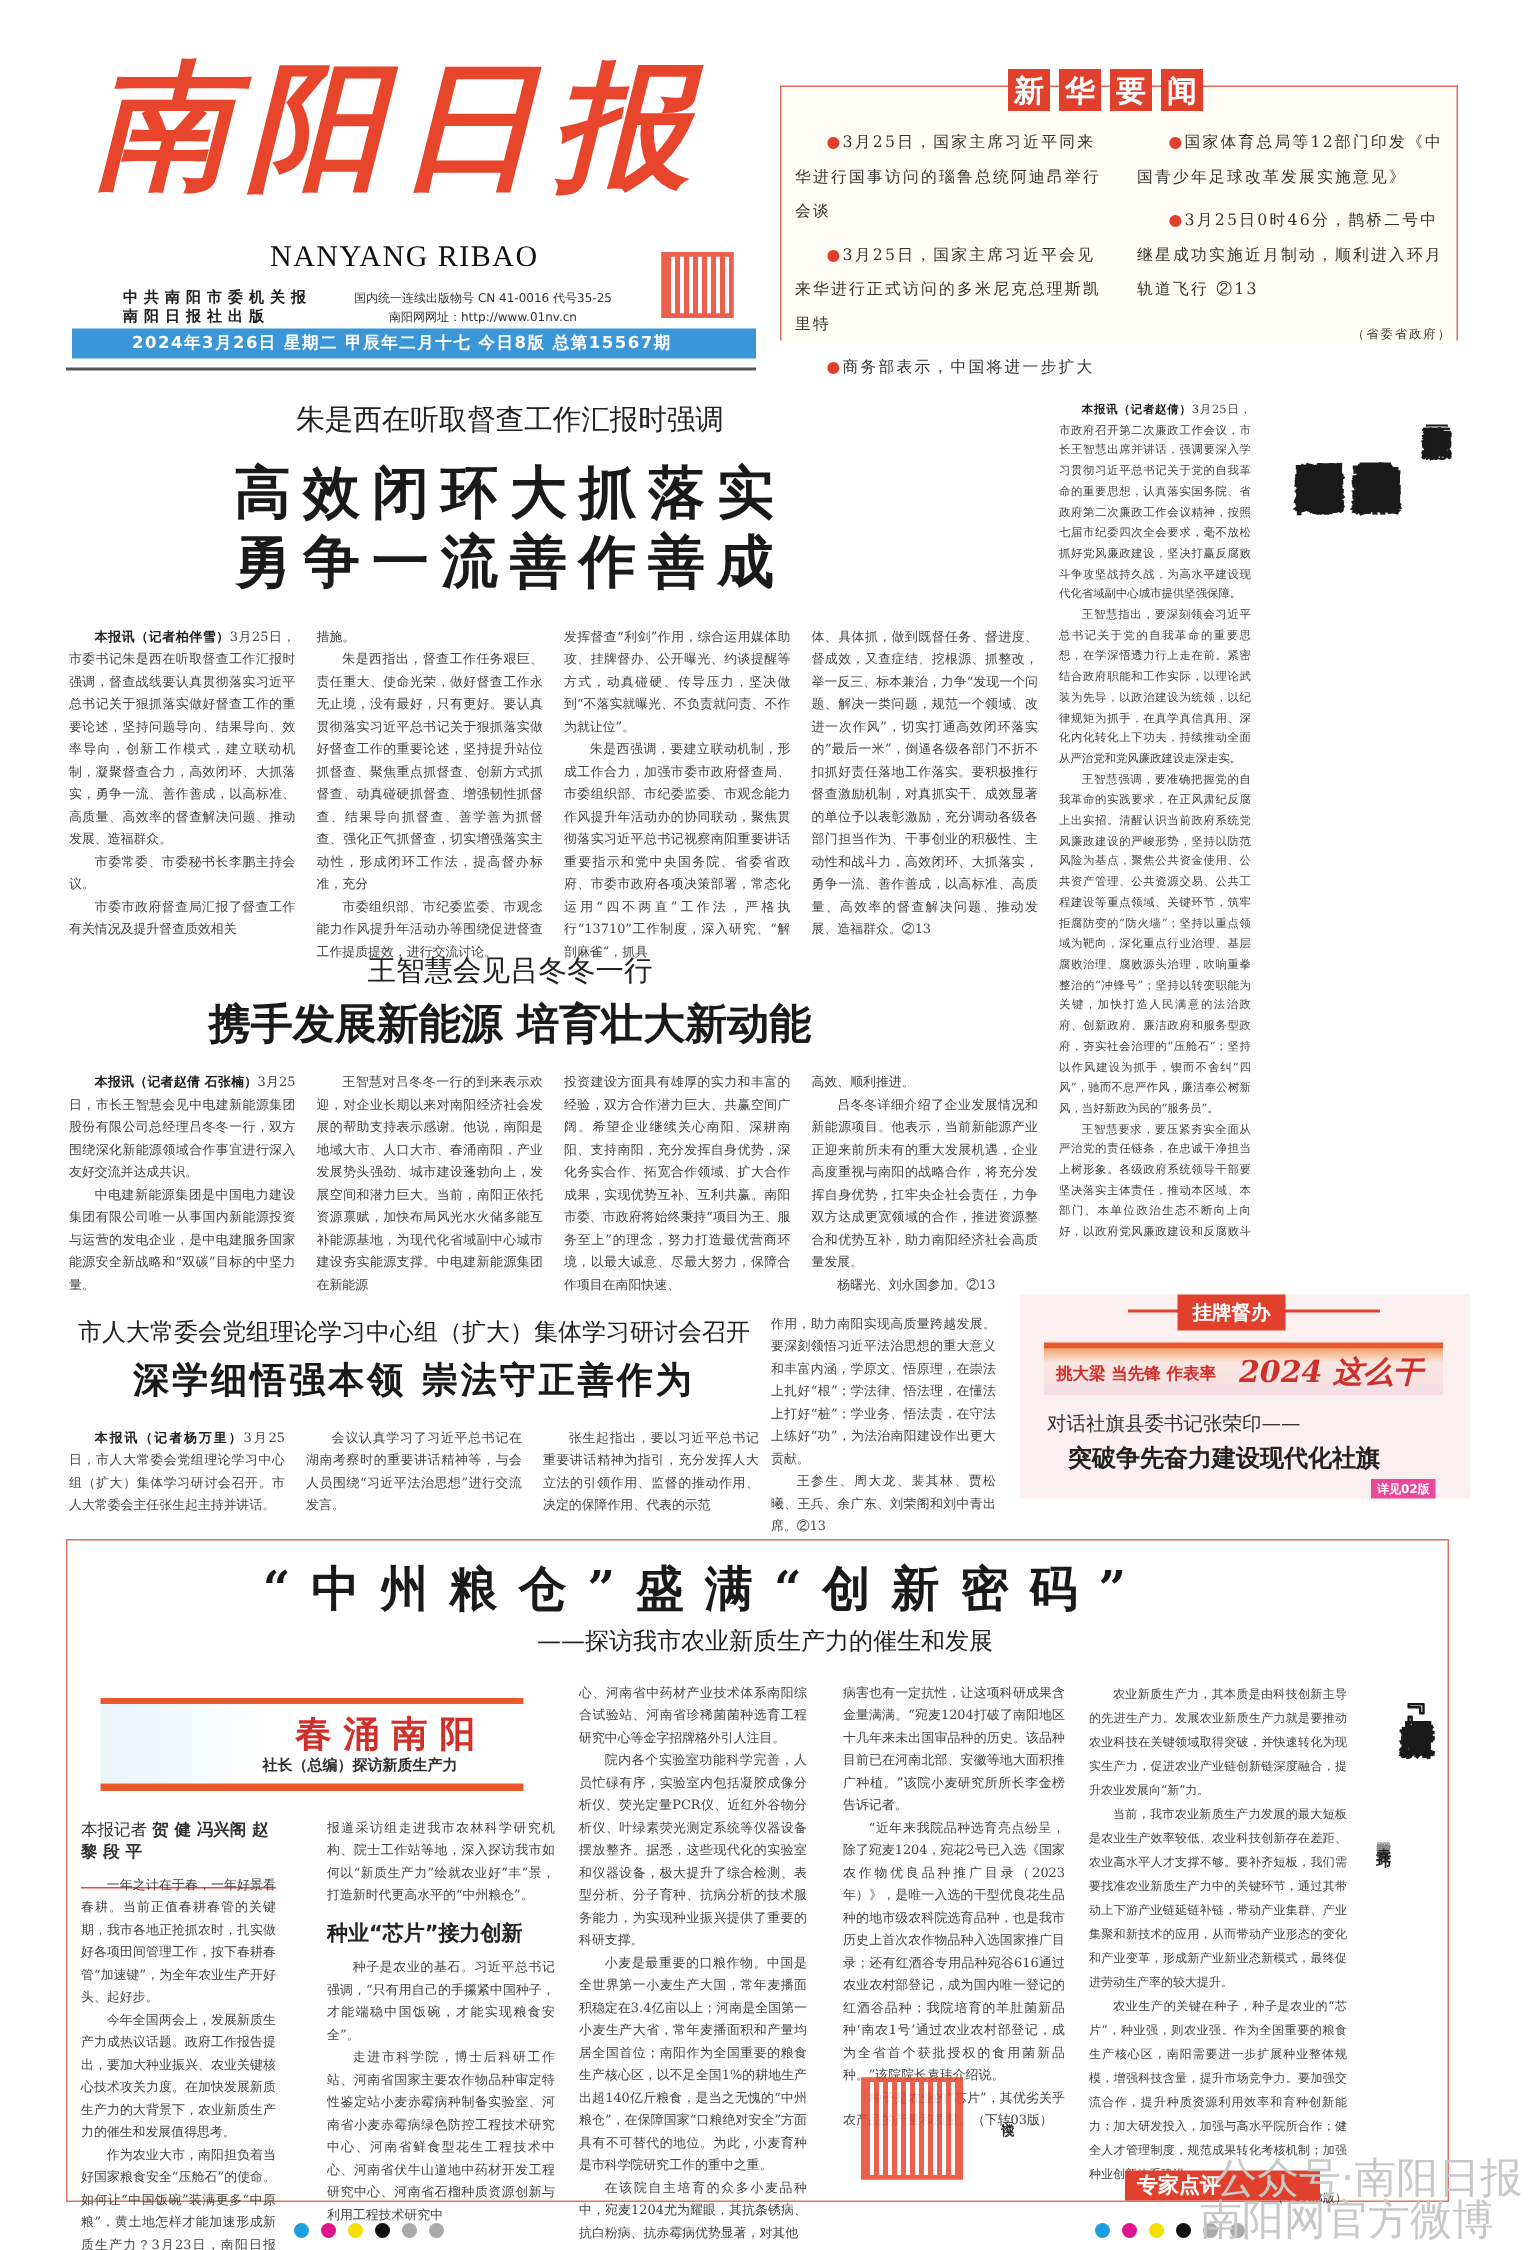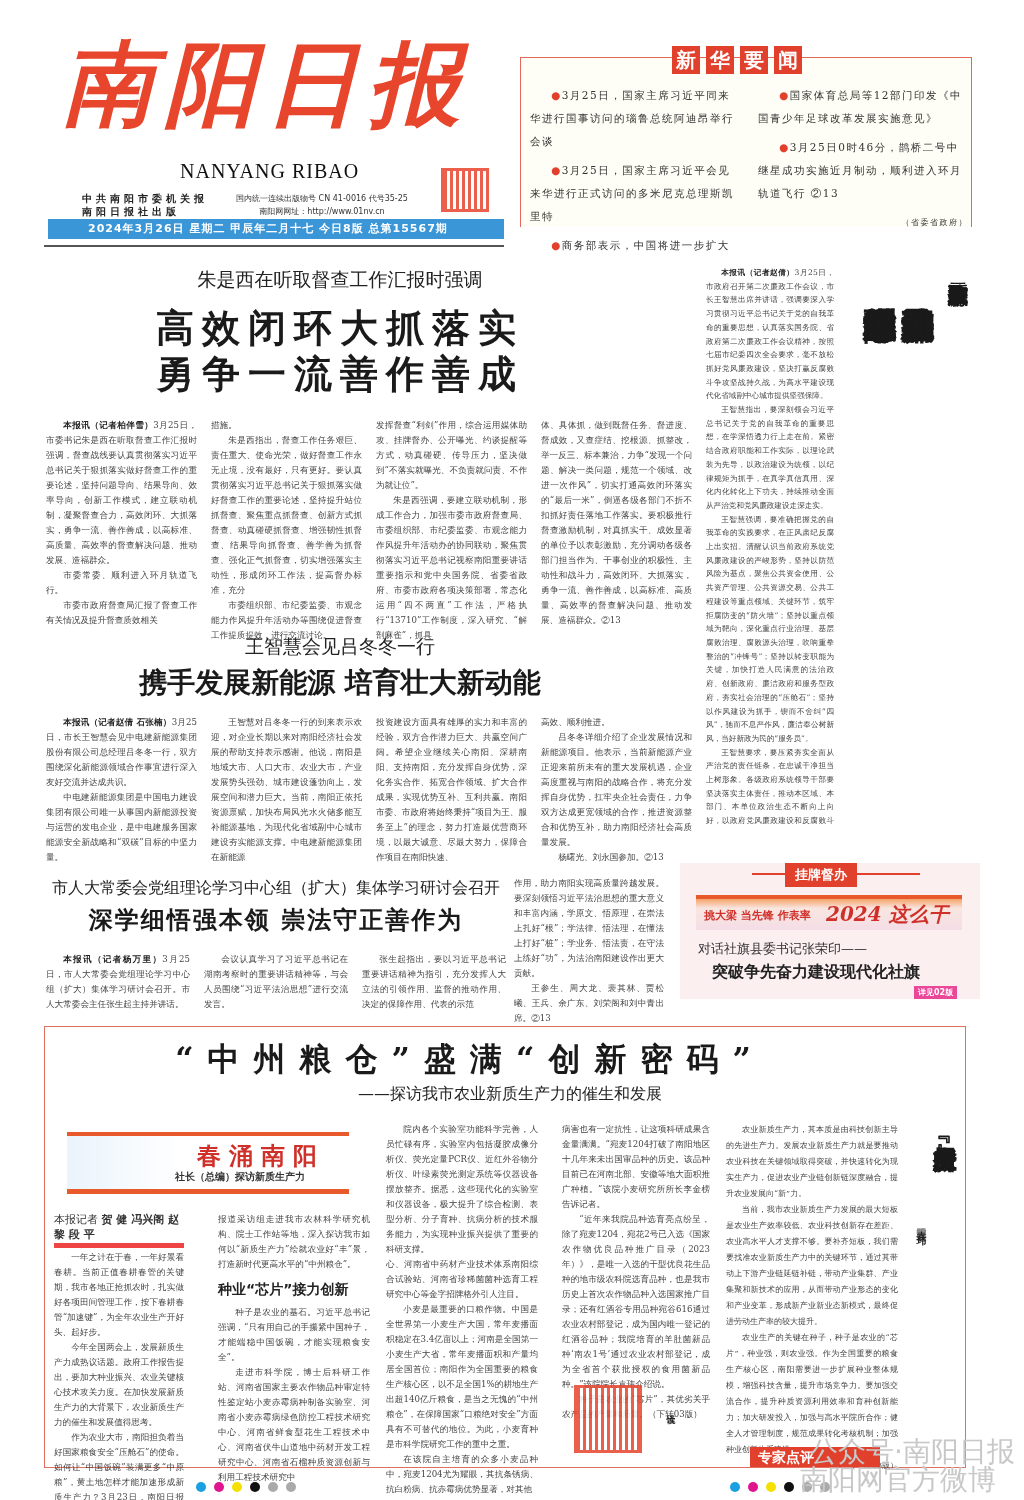--- a/index.html
+++ b/index.html
@@ -76,21 +76,21 @@
 </div>
 
 <h2 class="abs kicker" style="left:60px;top:267px;width:560px;font-size:19px">朱是西在听取督查工作汇报时强调</h2>
 <h1 class="abs head" style="left:60px;top:305px;width:560px;font-size:38px;letter-spacing:8px;line-height:46px">
   <div>高效闭环大抓落实</div>
   <div>勇争一流善作善成</div>
 </h1>
 <div class="abs cols" style="left:46px;top:418px;width:646px">
   <div class="col">
       <p><b>本报讯（记者柏伴雪）</b><span>3月25日，市委书记朱是西在听取督查工作汇报时强调，督查战线要认真贯彻落实习近平总书记关于狠抓落实做好督查工作的重要论述，坚持问题导向、结果导向、效率导向，创新工作模式，建立联动机制，凝聚督查合力，高效闭环、大抓落实，勇争一流、善作善成，以高标准、高质量、高效率的督查解决问题、推动发展、造福群众。</span></p>
-      <p>市委常委、顺利进入环月轨道飞行。</p>
+      <p>市委常委、市委秘书长李鹏主持会议。</p>
       <p>市委市政府督查局汇报了督查工作有关情况及提升督查质效相关</p>
     </div>
   <div class="col">
       <p style="text-indent:0">措施。</p>
       <p>朱是西指出，督查工作任务艰巨、责任重大、使命光荣，做好督查工作永无止境，没有最好，只有更好。要认真贯彻落实习近平总书记关于狠抓落实做好督查工作的重要论述，坚持提升站位抓督查、聚焦重点抓督查、创新方式抓督查、动真碰硬抓督查、增强韧性抓督查、结果导向抓督查、善学善为抓督查、强化正气抓督查，切实增强落实主动性，形成闭环工作法，提高督办标准，充分</p>
       <p>市委组织部、市纪委监委、市观念能力作风提升年活动办等围绕促进督查工作提质提效，进行交流讨论。</p>
     </div>
   <div class="col">
       <p style="text-indent:0">发挥督查“利剑”作用，综合运用媒体助攻、挂牌督办、公开曝光、约谈提醒等方式，动真碰硬、传导压力，坚决做到“不落实就曝光、不负责就问责、不作为就让位”。</p>
       <p>朱是西强调，要建立联动机制，形成工作合力，加强市委市政府督查局、市委组织部、市纪委监委、市观念能力作风提升年活动办的协同联动，聚焦贯彻落实习近平总书记视察南阳重要讲话重要指示和党中央国务院、省委省政府、市委市政府各项决策部署，常态化运用“四不两直”工作法，严格执行“13710”工作制度，深入研究、“解剖麻雀”，抓具</p>
@@ -112,21 +112,21 @@
 <div class="abs vhead" style="left:946px;top:268px;font-size:21px;font-weight:normal;line-height:24px">王智慧在市政府第二次廉政工作会议上要求</div>
 
 <h2 class="abs kicker" style="left:60px;top:634px;width:560px;font-size:19px">王智慧会见吕冬冬一行</h2>
 <h1 class="abs head" style="left:60px;top:664px;width:560px;font-size:28px;font-family:'DejaVu Serif',serif">携手发展新能源  培育壮大新动能</h1>
 <div class="abs cols" style="left:46px;top:715px;width:646px">
   <div class="col">
       <p><b>本报讯（记者赵倩 石张楠）</b><span>3月25日，市长王智慧会见中电建新能源集团股份有限公司总经理吕冬冬一行，双方围绕深化新能源领域合作事宜进行深入友好交流并达成共识。</span></p>
       <p>中电建新能源集团是中国电力建设集团有限公司唯一从事国内新能源投资与运营的发电企业，是中电建服务国家能源安全新战略和“双碳”目标的中坚力量。</p>
     </div>
   <div class="col">
-      <p>王智慧对吕冬冬一行的到来表示欢迎，对企业长期以来对南阳经济社会发展的帮助支持表示感谢。他说，南阳是地域大市、人口大市、农业大市，产业发展势头强劲、城市建设蓬勃向上，发展空间和潜力巨大。当前，南阳正依托资源禀赋，加快布局风光水火储多能互补能源基地，为现代化省域副中心城市建设夯实能源支撑。中电建新能源集团在新能源</p>
+      <p>王智慧对吕冬冬一行的到来表示欢迎，对企业长期以来对南阳经济社会发展的帮助支持表示感谢。他说，南阳是地域大市、人口大市、春涌南阳，产业发展势头强劲、城市建设蓬勃向上，发展空间和潜力巨大。当前，南阳正依托资源禀赋，加快布局风光水火储多能互补能源基地，为现代化省域副中心城市建设夯实能源支撑。中电建新能源集团在新能源</p>
     </div>
   <div class="col">
       <p style="text-indent:0">投资建设方面具有雄厚的实力和丰富的经验，双方合作潜力巨大、共赢空间广阔。希望企业继续关心南阳、深耕南阳、支持南阳，充分发挥自身优势，深化务实合作、拓宽合作领域、扩大合作成果，实现优势互补、互利共赢。南阳市委、市政府将始终秉持“项目为王、服务至上”的理念，努力打造最优营商环境，以最大诚意、尽最大努力，保障合作项目在南阳快速、</p>
     </div>
   <div class="col">
       <p style="text-indent:0">高效、顺利推进。</p>
       <p>吕冬冬详细介绍了企业发展情况和新能源项目。他表示，当前新能源产业正迎来前所未有的重大发展机遇，企业高度重视与南阳的战略合作，将充分发挥自身优势，扛牢央企社会责任，力争双方达成更宽领域的合作，推进资源整合和优势互补，助力南阳经济社会高质量发展。</p>
       <p>杨曙光、刘永国参加。②13</p>
     </div>
 </div>
@@ -162,38 +162,38 @@
 
 <div class="abs farm"></div>
 <h1 class="abs head" style="left:120px;top:1038px;width:700px;font-size:32px;letter-spacing:14px;font-family:'DejaVu Serif',serif">“中州粮仓”盛满“创新密码”</h1>
 <h2 class="abs kicker" style="left:160px;top:1084px;width:700px;font-size:16px">——探访我市农业新质生产力的催生和发展</h2>
 
 <div class="abs spring">
   <div style="position:absolute;left:130px;top:4px;font-size:24px;color:#d0302a;font-weight:bold;letter-spacing:8px">春涌南阳</div>
   <div style="position:absolute;left:108px;top:34px;font-size:10px;color:#333;font-weight:bold;font-family:'DejaVu Sans',sans-serif">社长（总编）探访新质生产力</div>
 </div>
 
-<div class="abs sig" style="left:54px;top:1212px;width:130px;border-bottom:5px solid #ef4444;padding-bottom:1px">
+<div class="abs sig" style="left:54px;top:1212px;width:130px;border-bottom:1px solid #ef4444;padding-bottom:16px">
   <span>本报记者</span> <b>贺 健  冯兴阁  赵 黎  段 平</b>
 </div>
 
 <div class="abs col" style="left:54px;top:1250px;width:130px">
   <p>一年之计在于春，一年好景看春耕。当前正值春耕春管的关键期，我市各地正抢抓农时，扎实做好各项田间管理工作，按下春耕春管“加速键”，为全年农业生产开好头、起好步。</p>
     <p>今年全国两会上，发展新质生产力成热议话题。政府工作报告提出，要加大种业振兴、农业关键核心技术攻关力度。在加快发展新质生产力的大背景下，农业新质生产力的催生和发展值得思考。</p>
     <p>作为农业大市，南阳担负着当好国家粮食安全“压舱石”的使命。如何让“中国饭碗”装满更多“中原粮”，黄土地怎样才能加速形成新质生产力？3月23日，南阳日报社“春涌南阳·社长（总编）探访新质生产力”大型采访</p>
 </div>
 <div class="abs col" style="left:218px;top:1212px;width:152px">
   <p style="text-indent:0">报道采访组走进我市农林科学研究机构、院士工作站等地，深入探访我市如何以“新质生产力”绘就农业好“丰”景，打造新时代更高水平的“中州粮仓”。</p>
   <div style="font-size:14px;font-weight:bold;color:#222;margin:10px 0 8px;font-family:'DejaVu Sans',sans-serif">种业“芯片”接力创新</div>
   <p>种子是农业的基石。习近平总书记强调，“只有用自己的手攥紧中国种子，才能端稳中国饭碗，才能实现粮食安全”。</p>
     <p>走进市科学院，博士后科研工作站、河南省国家主要农作物品种审定特性鉴定站小麦赤霉病种制备实验室、河南省小麦赤霉病绿色防控工程技术研究中心、河南省鲜食型花生工程技术中心、河南省伏牛山道地中药材开发工程研究中心、河南省石榴种质资源创新与利用工程技术研究中</p>
 </div>
 <div class="abs col" style="left:386px;top:1122px;width:152px">
-  <p>院内各个实验室功能科学完善，人员忙碌有序，实验室内包括凝胶成像分析仪、荧光定量PCR仪、近红外谷物分析仪、叶绿素荧光测定系统等仪器设备摆放整齐。据悉，这些现代化的实验室和仪器设备，极大提升了综合检测、表型分析、分子育种、抗病分析的技术服务能力，为实现种业振兴提供了重要的科研支撑。</p>
-    <p style="text-indent:0">心、河南省中药材产业技术体系南阳综合试验站、河南省珍稀菌菌种选育工程研究中心等金字招牌格外引人注目。</p>
+  <p style="text-indent:0">心、河南省中药材产业技术体系南阳综合试验站、河南省珍稀菌菌种选育工程研究中心等金字招牌格外引人注目。</p>
+    <p>院内各个实验室功能科学完善，人员忙碌有序，实验室内包括凝胶成像分析仪、荧光定量PCR仪、近红外谷物分析仪、叶绿素荧光测定系统等仪器设备摆放整齐。据悉，这些现代化的实验室和仪器设备，极大提升了综合检测、表型分析、分子育种、抗病分析的技术服务能力，为实现种业振兴提供了重要的科研支撑。</p>
     <p>小麦是最重要的口粮作物。中国是全世界第一小麦生产大国，常年麦播面积稳定在3.4亿亩以上；河南是全国第一小麦生产大省，常年麦播面积和产量均居全国首位；南阳作为全国重要的粮食生产核心区，以不足全国1%的耕地生产出超140亿斤粮食，是当之无愧的“中州粮仓”，在保障国家“口粮绝对安全”方面具有不可替代的地位。为此，小麦育种是市科学院研究工作的重中之重。</p>
     <p>在该院自主培育的众多小麦品种中，宛麦1204尤为耀眼，其抗条锈病、抗白粉病、抗赤霉病优势显著，对其他</p>
 </div>
 <div class="abs col" style="left:562px;top:1122px;width:148px">
   <p style="text-indent:0">病害也有一定抗性，让这项科研成果含金量满满。“宛麦1204打破了南阳地区十几年来未出国审品种的历史。该品种目前已在河南北部、安徽等地大面积推广种植。”该院小麦研究所所长李金榜告诉记者。</p>
     <p>“近年来我院品种选育亮点纷呈，除了宛麦1204，宛花2号已入选《国家农作物优良品种推广目录（2023年）》，是唯一入选的干型优良花生品种的地市级农科院选育品种，也是我市历史上首次农作物品种入选国家推广目录；还有红酒谷专用品种宛谷616通过农业农村部登记，成为国内唯一登记的红酒谷品种；我院培育的羊肚菌新品种‘南农1号’通过农业农村部登记，成为全省首个获批授权的食用菌新品种。”该院院长袁玮介绍说。</p>
     <p>种子是农业的“芯片”，其优劣关乎农产品的产量和质量。（下转03版）</p>
 </div>
 <div class="abs qr" style="left:574px;top:1385px;width:68px;height:68px"></div>
 <div class="abs vhead" style="left:664px;top:1408px;font-size:9px;font-weight:normal">云悦读</div>

